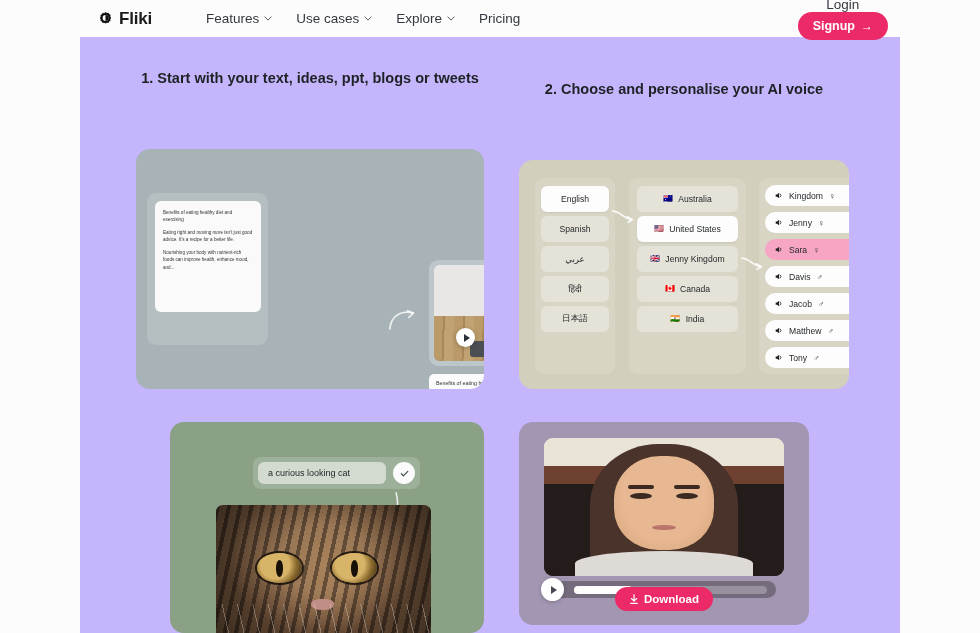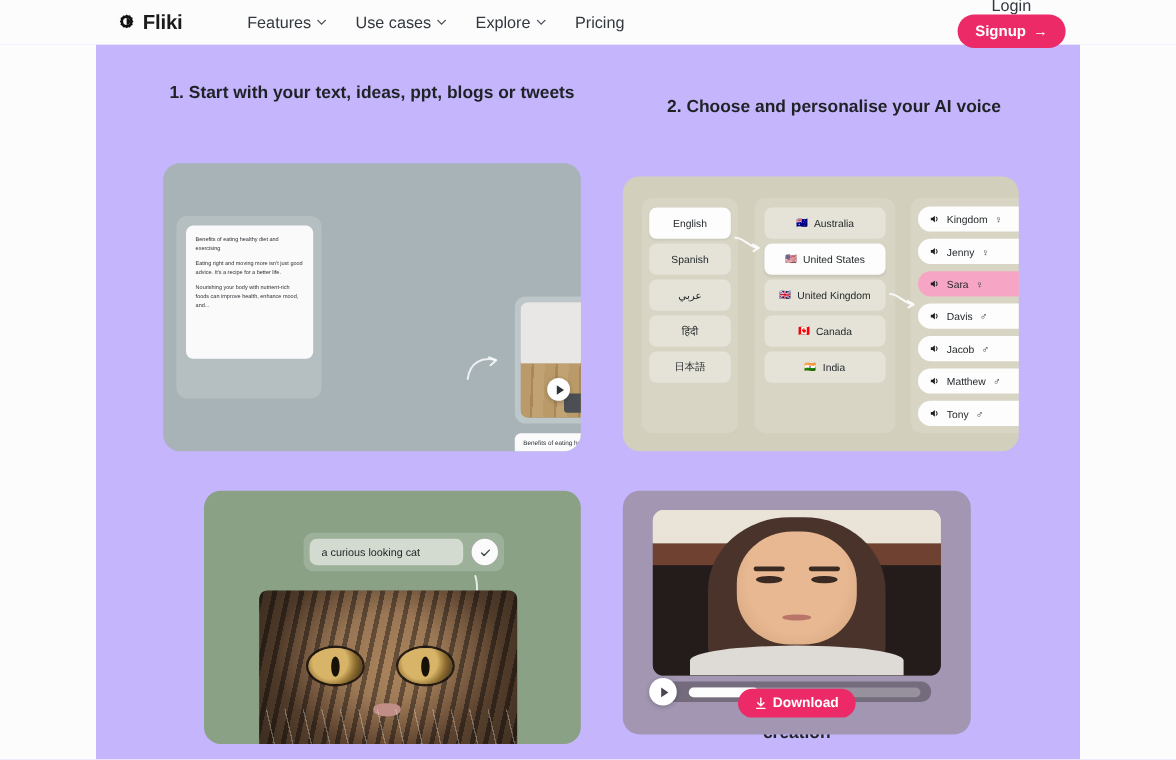--- a/index.html
+++ b/index.html
@@ -50,21 +50,21 @@
   .side-strip.l { left: 0; }
   .side-strip.r { right: 0; }
 
   .step-title {
     position: absolute;
     text-align: center;
     font-size: 14.5px; font-weight: 700; color: #1e2225;
     line-height: 1.32;
   }
 
-  .card { position: absolute; border-radius: 14px; overflow: hidden; }
+  .card { position: absolute; border-radius: 14px; overflow: hidden; margin-top: 13px; }
 
   
   .card1 { left: 136px; top: 99px; width: 348px; height: 240px; background: #a7b3b7; }
   .c1-left {
     position: absolute; left: 11px; top: 44px; width: 121px; height: 152px;
     background: rgba(255,255,255,0.16); border-radius: 9px;
   }
   .c1-textcard {
     position: absolute; left: 19px; top: 52px; width: 106px; height: 111px;
     background: #fafafa; border-radius: 6px; padding: 8px 8px 0 8px;
@@ -264,21 +264,21 @@
         <span class="arrow-glyph">→</span>
       </button>
     </div>
   </div>
 
   <div class="hero">
     <div class="side-strip l"></div>
     <div class="side-strip r"></div>
 
     <div class="step-title" style="left:136px; top:32px; width:348px;">1. Start with your text, ideas, ppt, blogs or tweets</div>
-    <div class="step-title" style="left:530px; top:43px; width:330px;">2. Choose and personalise your AI voice</div>
+    <div class="step-title" style="left:519px; top:43px; width:330px;">2. Choose and personalise your AI voice</div>
     <div class="step-title" style="left:170px; top:567px; width:314px;">3. Select media or let AI create</div>
     <div class="step-title" style="left:519px; top:546px; width:290px;">4. Preview instantly and perfect your creation</div>
 
     <div class="card card1">
       <div class="c1-left"></div>
 
       <div class="c1-textcard">
         <p>Benefits of eating healthy diet and exercising</p>
         <p>Eating right and moving more isn't just good advice. It's a recipe for a better life.</p>
         <p>Nourishing your body with nutrient-rich foods can improve health, enhance mood, and...</p>
@@ -324,21 +324,21 @@
         <div class="pill">
           <span class="flag">🇦🇺</span>
           <span>Australia</span>
         </div>
         <div class="pill sel">
           <span class="flag">🇺🇸</span>
           <span>United States</span>
         </div>
         <div class="pill">
           <span class="flag">🇬🇧</span>
-          <span>United Kingdom</span>
+          <span>Jenny Kingdom</span>
         </div>
         <div class="pill">
           <span class="flag">🇨🇦</span>
           <span>Canada</span>
         </div>
         <div class="pill">
           <span class="flag">🇮🇳</span>
           <span>India</span>
         </div>
       </div>

